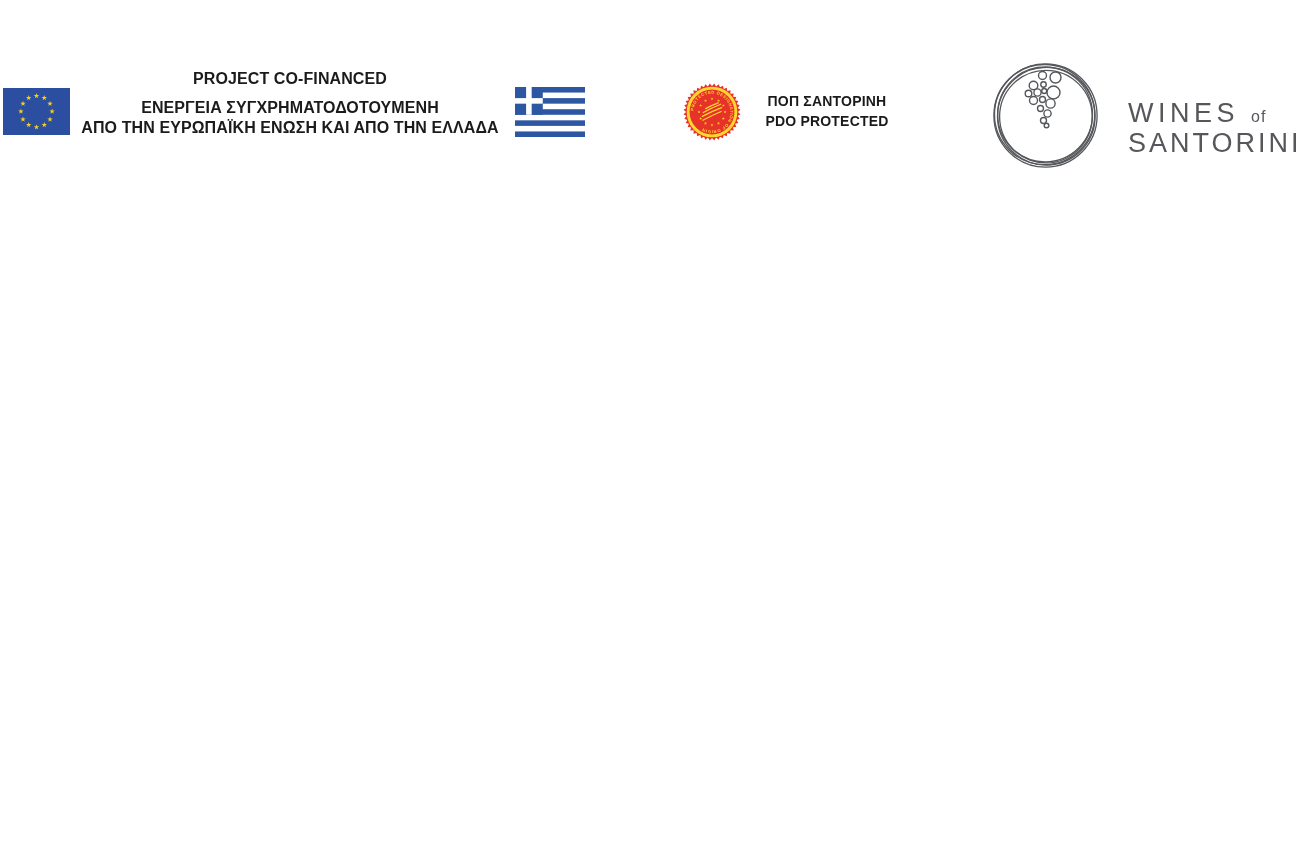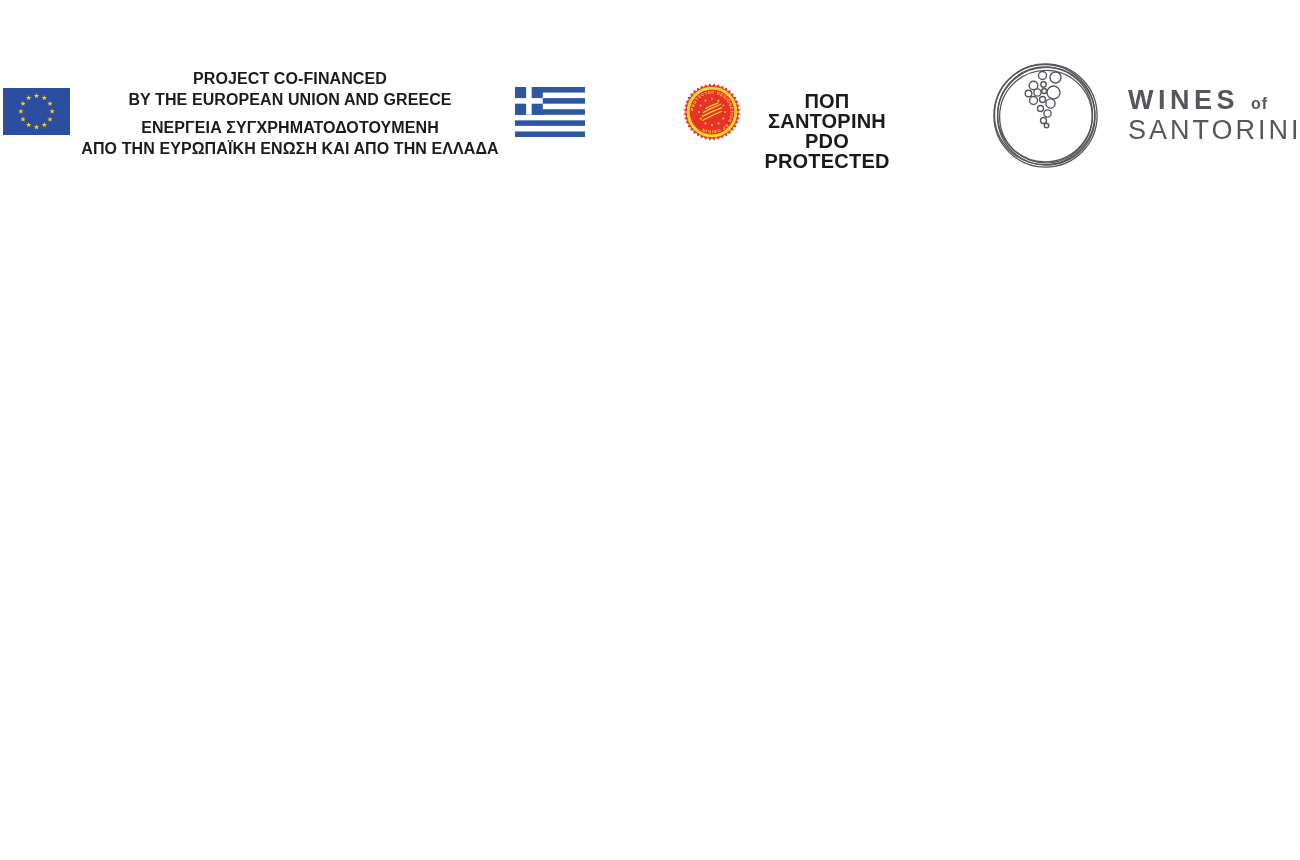--- a/index.html
+++ b/index.html
@@ -8,26 +8,26 @@
   .abs{position:absolute;}
 
   
   .funding{left:80px;top:69px;width:420px;text-align:center;color:#1b1b1b;
            font-weight:bold;font-size:16px;line-height:20.5px;letter-spacing:.1px;}
   .funding p{margin:0;}
   .funding .el-group{margin-top:8px;}
 
   
   .pdo-label{left:752px;top:91px;width:150px;text-align:center;color:#1a1a1a;
-             font-weight:600;font-size:20px;line-height:20px;letter-spacing:.2px;}
+             font-weight:600;font-size:14px;line-height:20px;letter-spacing:.2px;}
   .pdo-label p{margin:0;}
 
   
   .wines-text{left:1128px;top:89px;color:#55575b;white-space:nowrap;}
-  .wines-text .row1{font-size:27px;letter-spacing:4.5px;line-height:23px;font-weight:700;}
+  .wines-text .row1{font-size:27px;letter-spacing:4.5px;line-height:23px;font-weight:400;margin-top:13px;}
   .wines-text .row1 .of{font-size:16px;letter-spacing:1px;}
   .wines-text .row2{font-size:27px;letter-spacing:3px;line-height:23px;font-weight:400;margin-top:4px;}
 
   svg{display:block;}
 </style>
 </head>
 <body>
 
 <div class="page">
 
@@ -46,21 +46,20 @@
     <use href="#star" transform="translate(25.7,37.0) scale(2.9)"></use>
     <use href="#star" transform="translate(20.0,31.3) scale(2.9)"></use>
     <use href="#star" transform="translate(17.9,23.5) scale(2.9)"></use>
     <use href="#star" transform="translate(20.0,15.7) scale(2.9)"></use>
     <use href="#star" transform="translate(25.7,10.0) scale(2.9)"></use>
   </svg>
 
   <div class="abs funding">
     <div class="en-group">
       <p>PROJECT CO-FINANCED</p>
-      <p>BY THE EUROPEAN UNION AND GREECE</p>
     </div>
     <div class="el-group">
       <p>ΕΝΕΡΓΕΙΑ ΣΥΓΧΡΗΜΑΤΟΔΟΤΟΥΜΕΝΗ</p>
       <p>ΑΠΟ ΤΗΝ ΕΥΡΩΠΑΪΚΗ ΕΝΩΣΗ ΚΑΙ ΑΠΟ ΤΗΝ ΕΛΛΑΔΑ</p>
     </div>
   </div>
 
   <svg class="abs" style="left:515px;top:87px" width="70" height="50" viewBox="0 0 70 50">
     <rect x="0" y="0" width="70" height="50" fill="#ffffff"></rect>
     <rect x="0" y="0" width="70" height="5.56" fill="#2e57a3"></rect>

